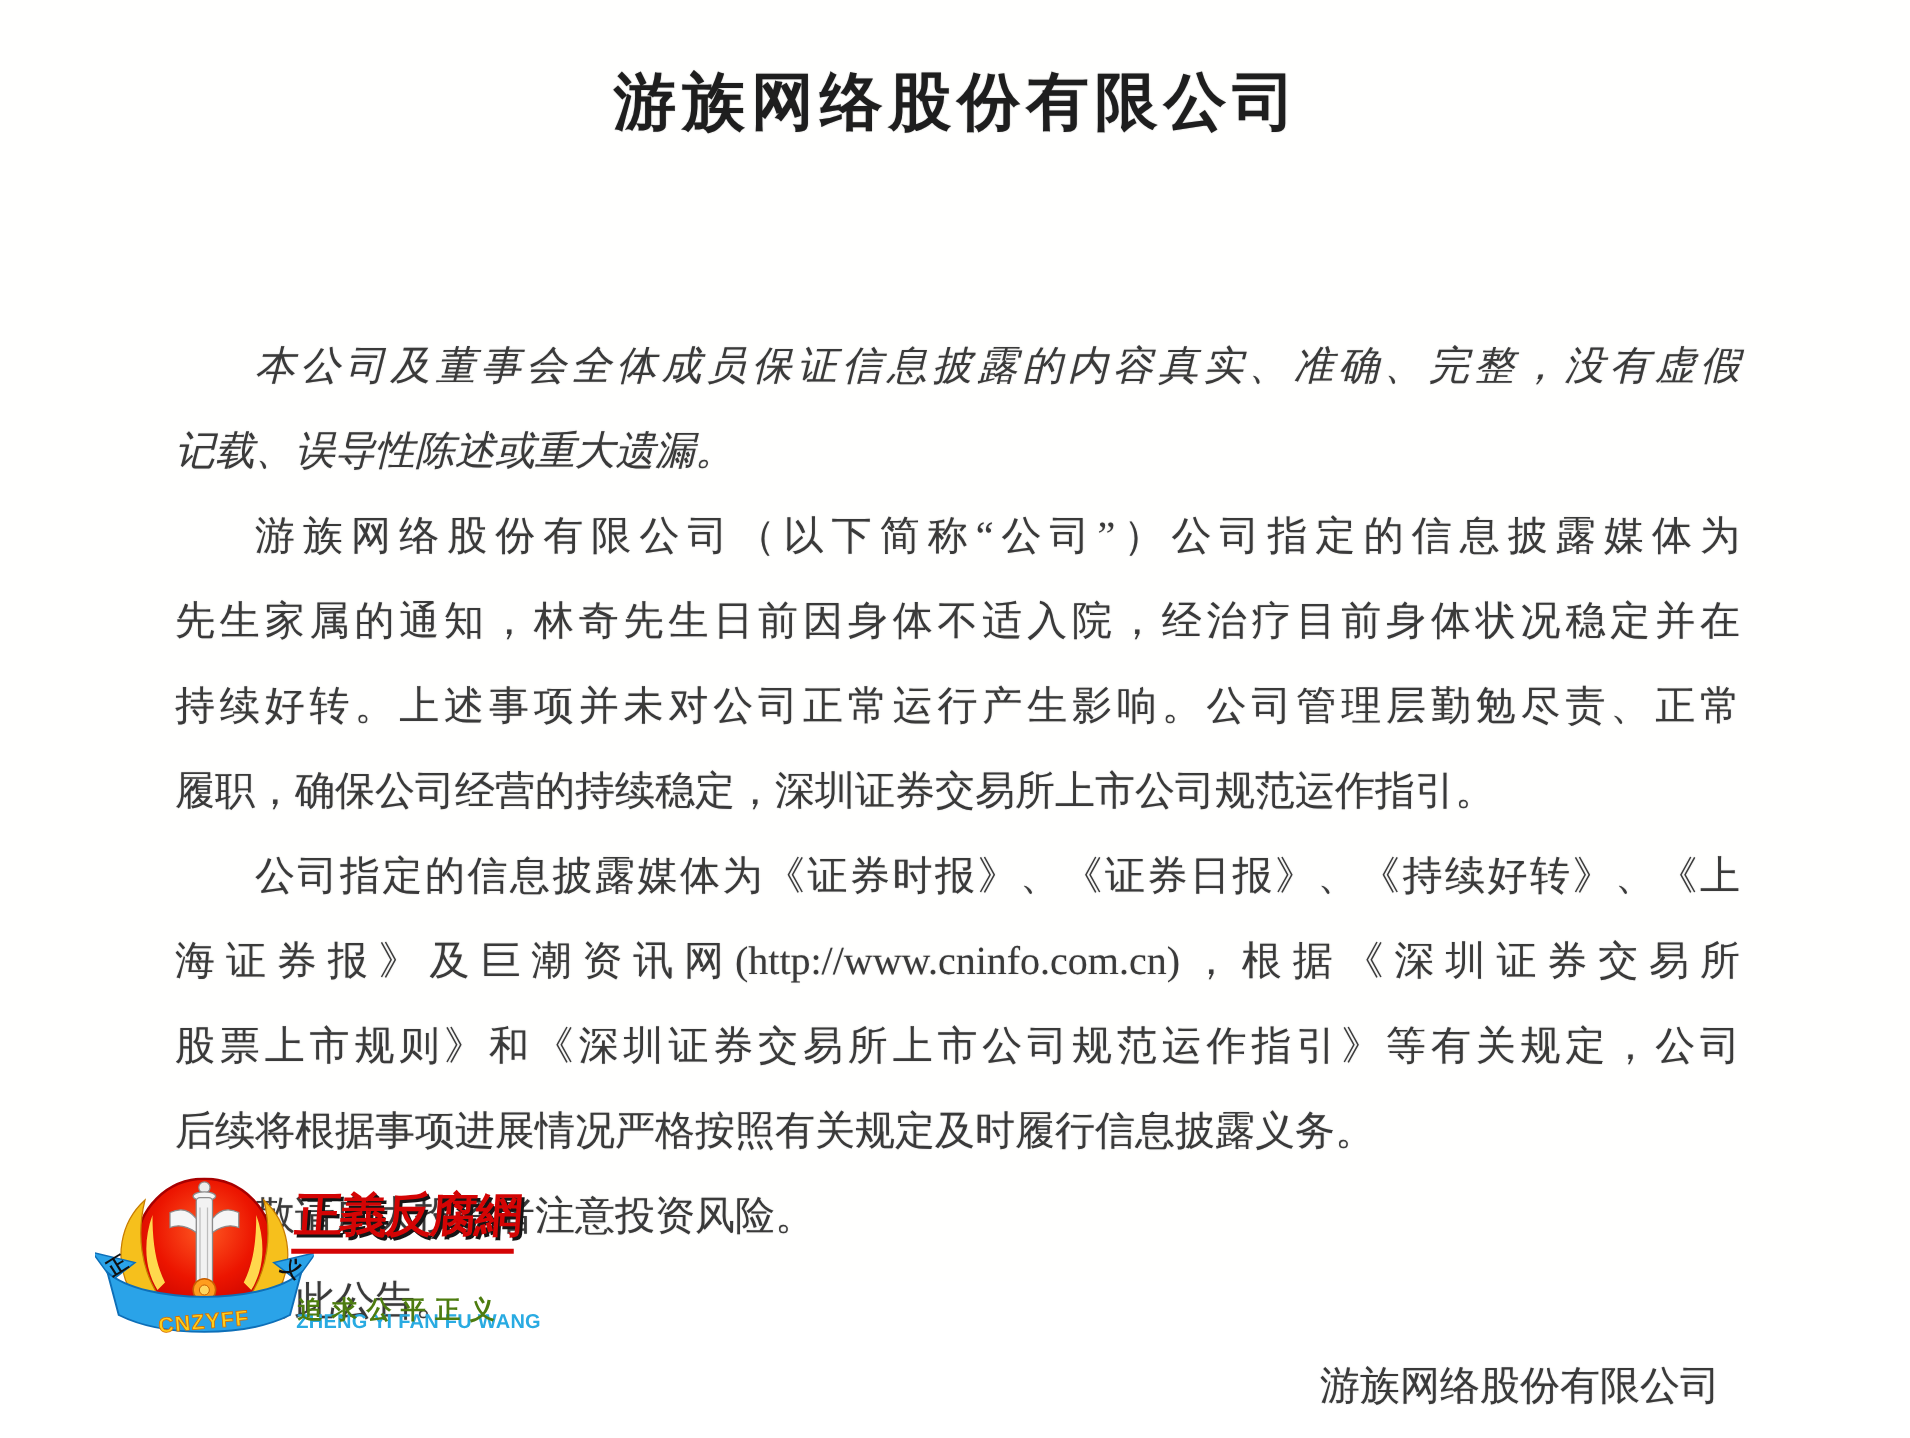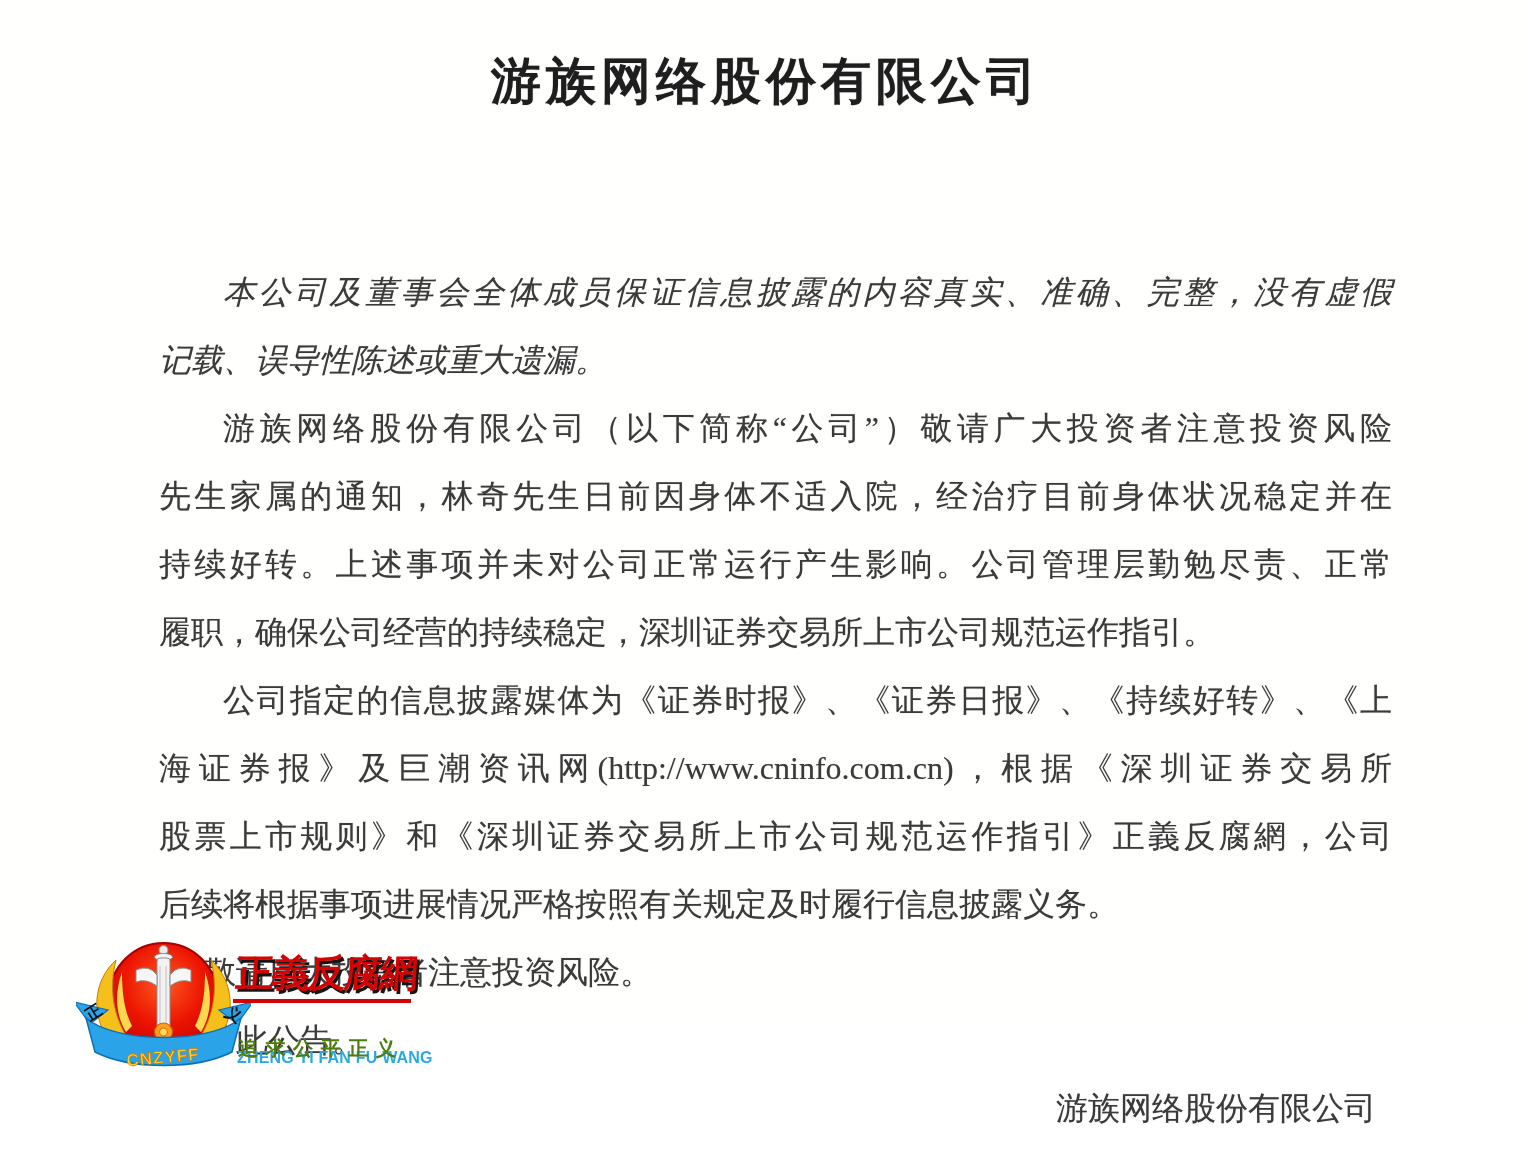--- a/index.html
+++ b/index.html
@@ -12,21 +12,21 @@
               font-family:"Liberation Sans", sans-serif;color:#1e1e1e;}
   .doc-header h1{margin:0;font-size:50px;line-height:62px;font-weight:700;letter-spacing:5px;
                  text-shadow:0 0 1px rgba(30,30,30,.45);}
   .doc-header h2{margin:42px 0 0 0;font-size:47px;line-height:58px;font-weight:700;letter-spacing:6px;
                  text-shadow:0 0 1px rgba(30,30,30,.45);}
 
   
   .doc-body{position:absolute;left:140px;top:258px;width:1252px;
             font-size:32px;line-height:68px;color:#3a3a3a;
             text-shadow:0 0 1px rgba(70,70,70,.4);}
-  .line{text-align:left;white-space:nowrap;margin-left:19px;}
+  .line{text-align:left;white-space:nowrap;}
   .line.just{white-space:normal;text-align:justify;text-align-last:justify;}
   .line.indent{text-indent:2em;}
   .kai .line{font-style:italic;}
   .single{text-indent:2em;}
   .sig{text-align:right;padding-right:16px;}
 
   
   .wm-title{position:absolute;left:236px;top:951px;z-index:6;
             font-family:"Liberation Serif", serif;font-weight:700;
             font-size:38px;line-height:44px;letter-spacing:-2px;color:#d40404;
@@ -49,29 +49,29 @@
   <div class="doc-header">
     <h1>游族网络股份有限公司</h1>
   </div>
 
   <div class="doc-body">
     <div class="kai">
         <div class="line indent just">本公司及董事会全体成员保证信息披露的内容真实、准确、完整，没有虚假</div>
         <div class="line">记载、误导性陈述或重大遗漏。</div>
       </div>
     <div>
-        <div class="line indent just">游族网络股份有限公司（以下简称“公司”）敬请广大投资者注意投资风险</div>
+        <div class="line indent just">游族网络股份有限公司（以下简称“公司”）公司指定的信息披露媒体为</div>
         <div class="line just">先生家属的通知，林奇先生日前因身体不适入院，经治疗目前身体状况稳定并在</div>
         <div class="line just">持续好转。上述事项并未对公司正常运行产生影响。公司管理层勤勉尽责、正常</div>
         <div class="line">履职，确保公司经营的持续稳定，深圳证券交易所上市公司规范运作指引。</div>
       </div>
     <div>
         <div class="line indent just">公司指定的信息披露媒体为《证券时报》、《证券日报》、《持续好转》、《上</div>
         <div class="line just">海证券报》及巨潮资讯网(http://www.cninfo.com.cn)，根据《深圳证券交易所</div>
-        <div class="line just">股票上市规则》和《深圳证券交易所上市公司规范运作指引》正義反腐網，公司</div>
+        <div class="line just">股票上市规则》和《深圳证券交易所上市公司规范运作指引》等有关规定，公司</div>
         <div class="line">后续将根据事项进展情况严格按照有关规定及时履行信息披露义务。</div>
       </div>
     <div class="single">敬请广大投资者注意投资风险。</div>
     <div class="single">特此公告。</div>
     <div class="sig">游族网络股份有限公司</div>
   </div>
 
   <svg class="wm-logo" viewBox="0 0 175 140" xmlns="http://www.w3.org/2000/svg">
     <defs>
       <radialGradient id="redg" cx="50%" cy="38%" r="68%">

